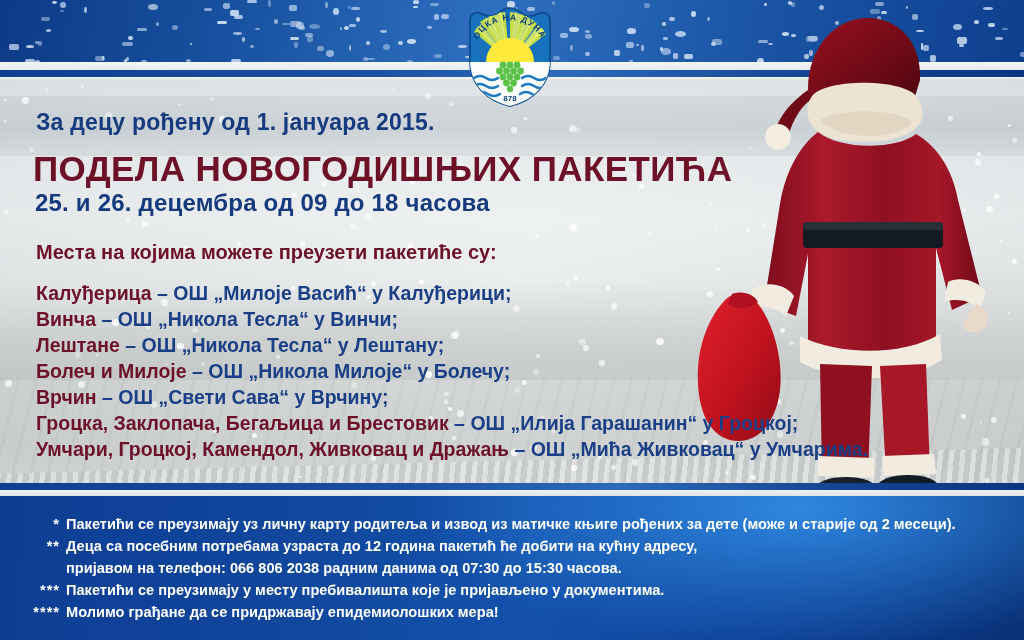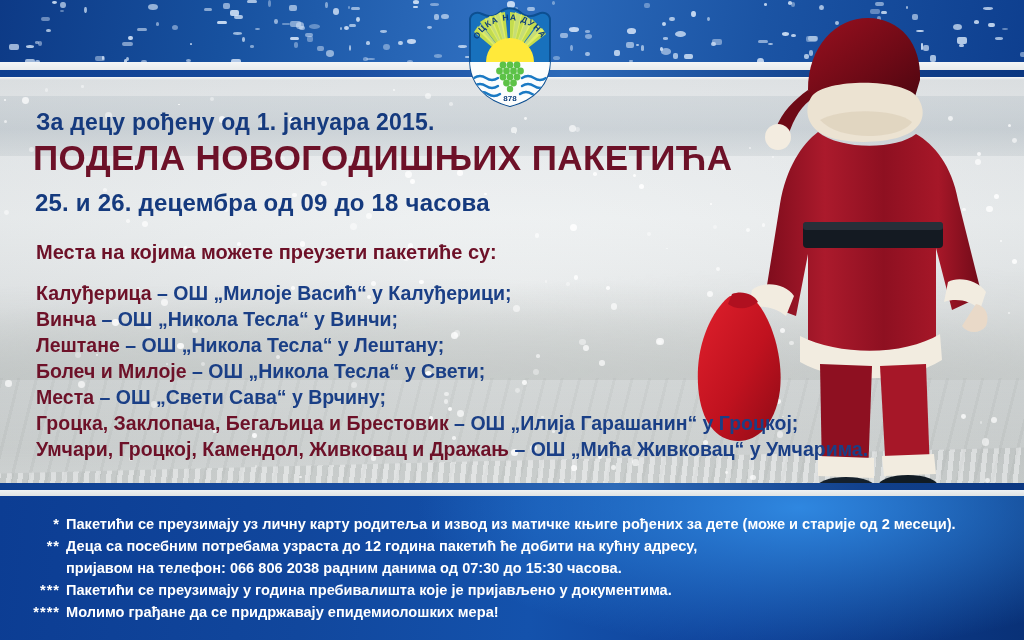--- a/index.html
+++ b/index.html
@@ -49,21 +49,21 @@
 
   
   .emblem{position:absolute;left:456px;top:2px;width:108px;height:108px;}
 
   
   .santa{position:absolute;left:690px;top:4px;width:300px;height:496px;}
 
   
   .content{position:absolute;left:0;top:77px;width:1024px;height:412px;}
   .t-line1{position:absolute;left:36px;top:32px;font-size:23px;font-weight:bold;color:#153a7e;letter-spacing:.2px;}
-  .t-title{position:absolute;left:33px;top:61px;font-size:35px;font-weight:bold;color:#6d1128;letter-spacing:.4px;}
+  .t-title{position:absolute;left:33px;top:72px;font-size:35px;font-weight:bold;color:#6d1128;letter-spacing:.4px;}
   .t-line3{position:absolute;left:35px;top:112px;font-size:24px;font-weight:bold;color:#153a7e;letter-spacing:.2px;}
   .t-sub{position:absolute;left:36px;top:164px;font-size:20px;font-weight:bold;color:#6d1128;}
 
   .list{position:absolute;left:36px;top:203px;width:950px;}
   .list .row{font-size:19.5px;font-weight:bold;color:#1a3f86;line-height:26px;white-space:nowrap;}
   .list .row .place{color:#6d1128;}
 
   
   .botline{position:absolute;left:0;top:483px;width:1024px;height:7px;
     background:linear-gradient(90deg,#0e3f90 0%,#1b4fa2 40%,#2d6ab8 60%,#11408c 85%,#0b3781 100%);}
@@ -566,35 +566,35 @@
 
   <div class="content">
     <div class="t-line1">За децу рођену од 1. јануара 2015.</div>
     <div class="t-title">ПОДЕЛА НОВОГОДИШЊИХ ПАКЕТИЋА</div>
     <div class="t-line3">25. и 26. децембра од 09 до 18 часова</div>
     <div class="t-sub">Места на којима можете преузети пакетиће су:</div>
     <div class="list" id="locations-list">
         <div class="row"><span class="place">Калуђерица</span><span> – ОШ „Милоје Васић“ у Калуђерици;</span></div>
         <div class="row"><span class="place">Винча</span><span> – ОШ „Никола Тесла“ у Винчи;</span></div>
         <div class="row"><span class="place">Лештане</span><span> – ОШ „Никола Тесла“ у Лештану;</span></div>
-        <div class="row"><span class="place">Болеч и Милоје</span><span> – ОШ „Никола Тесла“ у Свети;</span></div>
-        <div class="row"><span class="place">Места</span><span> – ОШ „Свети Сава“ у Врчину;</span></div>
+        <div class="row"><span class="place">Болеч и Милоје</span><span> – ОШ „Никола Милоје“ у Болечу;</span></div>
+        <div class="row"><span class="place">Врчин</span><span> – ОШ „Свети Сава“ у Врчину;</span></div>
         <div class="row"><span class="place">Гроцка, Заклопача, Бегаљица и Брестовик</span><span> – ОШ „Илија Гарашанин“ у Гроцкој;</span></div>
         <div class="row"><span class="place">Умчари, Гроцкој, Камендол, Живковац и Дражањ</span><span> – ОШ „Мића Живковац“ у Умчарима.</span></div>
       </div>
   </div>
 
   <div class="botline"></div>
   <div class="botgap"></div>
   <div class="botband" id="notes-band">
       <div class="mk" style="left: 14px; top: 20px;">*</div>
       <div class="note" style="left: 66px; top: 20px;">Пакетићи се преузимају уз личну карту родитеља и извод из матичке књиге рођених за дете (може и старије од 2 месеци).</div>
       <div class="mk" style="left: 14px; top: 42px;">**</div>
       <div class="note" style="left: 66px; top: 42px;">Деца са посебним потребама узраста до 12 година пакетић ће добити на кућну адресу,</div>
       <div class="mk" style="left: 14px; top: 64px;"></div>
       <div class="note" style="left: 66px; top: 64px;">пријавом на телефон: 066 806 2038 радним данима од 07:30 до 15:30 часова.</div>
       <div class="mk" style="left: 14px; top: 86px;">***</div>
-      <div class="note" style="left: 66px; top: 86px;">Пакетићи се преузимају у година пребивалишта које је пријављено у документима.</div>
+      <div class="note" style="left: 66px; top: 86px;">Пакетићи се преузимају у месту пребивалишта које је пријављено у документима.</div>
       <div class="mk" style="left: 14px; top: 108px;">****</div>
       <div class="note" style="left: 66px; top: 108px;">Молимо грађане да се придржавају епидемиолошких мера!</div>
     </div>
 
 </div>
 
 </body></html>

